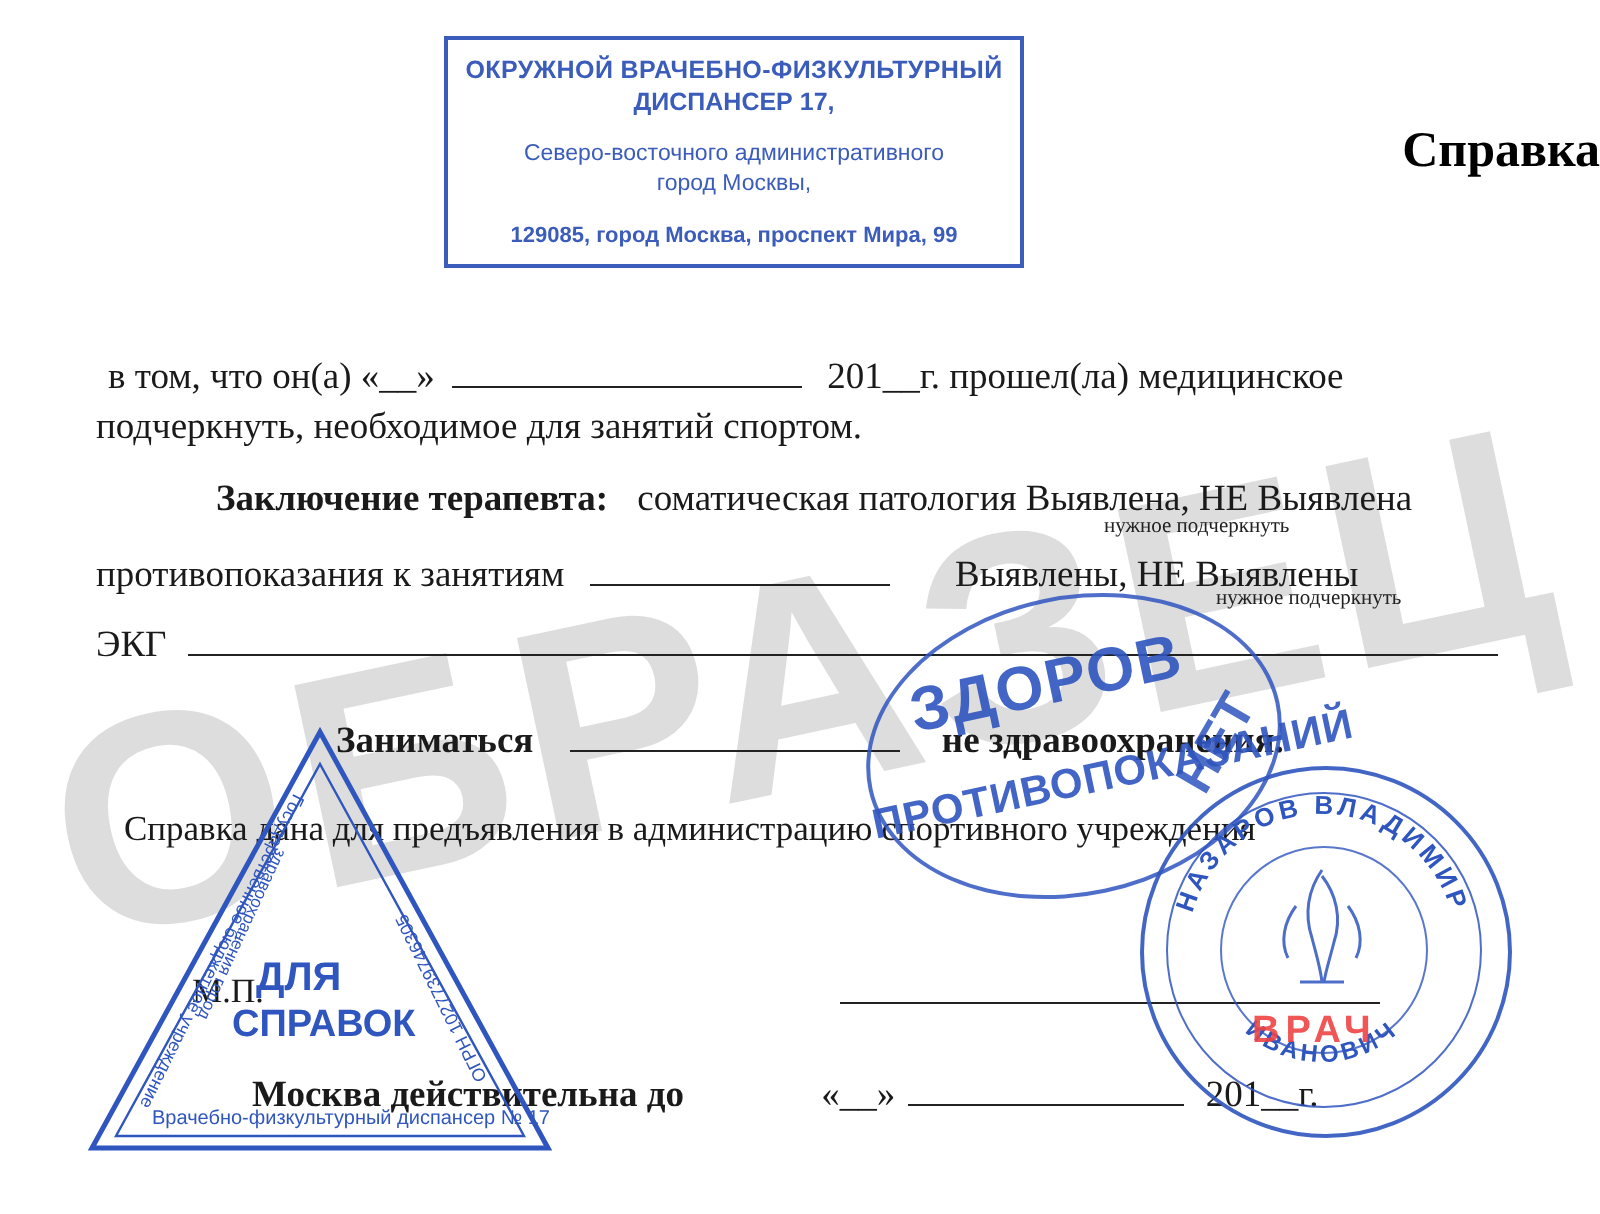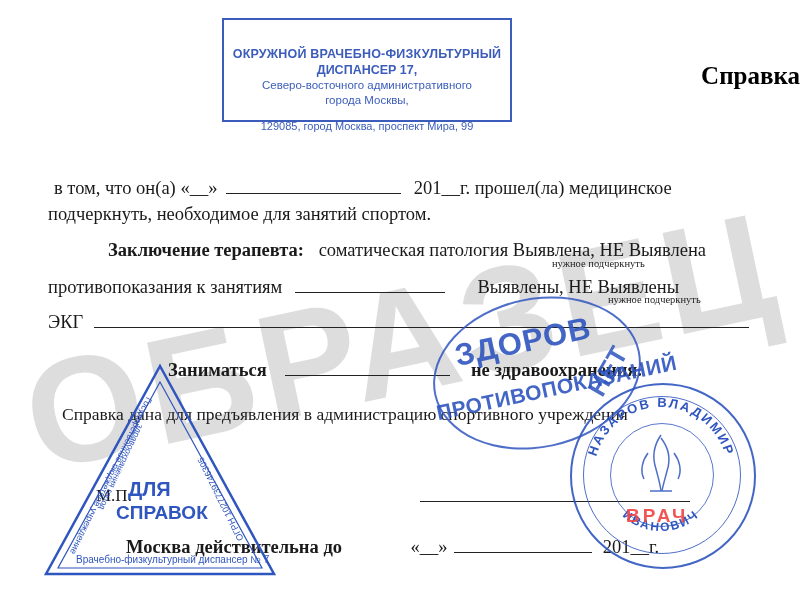--- a/index.html
+++ b/index.html
@@ -36,53 +36,55 @@
     pointer-events: none;
     user-select: none;
   }
 
   
   .stamp-rect {
     position: absolute;
     left: 222px;
     top: 18px;
     width: 290px;
-    height: 104px;
+    height: 116px;
     border: 2px solid #2b4fb5;
     box-sizing: border-box;
     color: #2b4fb5;
     font-family: "Liberation Sans", sans-serif;
     text-align: center;
-    padding-top: 27px;
+    padding-top: 8px;
     opacity: 0.92;
   }
   .stamp-rect .l1 {
     font-size: 12.5px;
     font-weight: bold;
     letter-spacing: 0.2px;
     line-height: 15px;
   }
   .stamp-rect .l2 {
     font-size: 12.5px;
     font-weight: bold;
     line-height: 15px;
     margin-top: 1px;
   }
   .stamp-rect .l3 {
     font-size: 11.5px;
     line-height: 15px;
+    margin-top: 11px;
   }
   .stamp-rect .l4 {
     font-size: 11.5px;
     line-height: 15px;
   }
   .stamp-rect .l5 {
     font-size: 11px;
     line-height: 14px;
     margin-top: 11px;
+    font-weight: bold;
   }
 
   
   .doc-title {
     position: absolute;
     left: 0;
     top: 62px;
     width: 800px;
     text-align: right;
     font-size: 25px;
@@ -257,21 +259,21 @@
 <body>
 
 <div id="page">
 
   <div class="watermark">ОБРАЗЕЦ</div>
 
   <div class="stamp-rect">
     <div class="l1">ОКРУЖНОЙ ВРАЧЕБНО-ФИЗКУЛЬТУРНЫЙ</div>
     <div class="l2">ДИСПАНСЕР  17,</div>
     <div class="l3">Северо-восточного административного</div>
-    <div class="l4">города Москвы,</div>
+    <div class="l4">город Москвы,</div>
     <div class="l5">129085, город Москва, проспект Мира, 99</div>
   </div>
 
   <div class="doc-title">Справка</div>
 
 
   <div class="row" style="left:54px; top:176px;">
     <span>в  том,  что  он(а)  «__»</span>
     <span class="rule" style="width:175px; margin-left:4px;"></span>
     <span style="margin-left:8px;">201__г.  прошел(ла)  медицинское</span>
@@ -366,16 +368,16 @@
       </text>
       <text font-family="Liberation Sans, sans-serif" font-size="9" fill="#2f55bf">
         <textPath href="#triRight" startOffset="12%">ОГРН 1027739746305</textPath>
       </text>
       <text font-family="Liberation Sans, sans-serif" font-size="8.5" fill="#2f55bf">
         <textPath href="#triMid" startOffset="4%">здравоохранения города Москвы</textPath>
       </text>
     </svg>
     <div class="tri-label-dlya">ДЛЯ</div>
     <div class="tri-label-spravok">СПРАВОК</div>
-    <div class="tri-bottom">Врачебно-физкультурный диспансер № 7</div>
+    <div class="tri-bottom">Врачебно-физкультурный диспансер № 17</div>
   </div>
 
 </div>
 
 </body></html>

